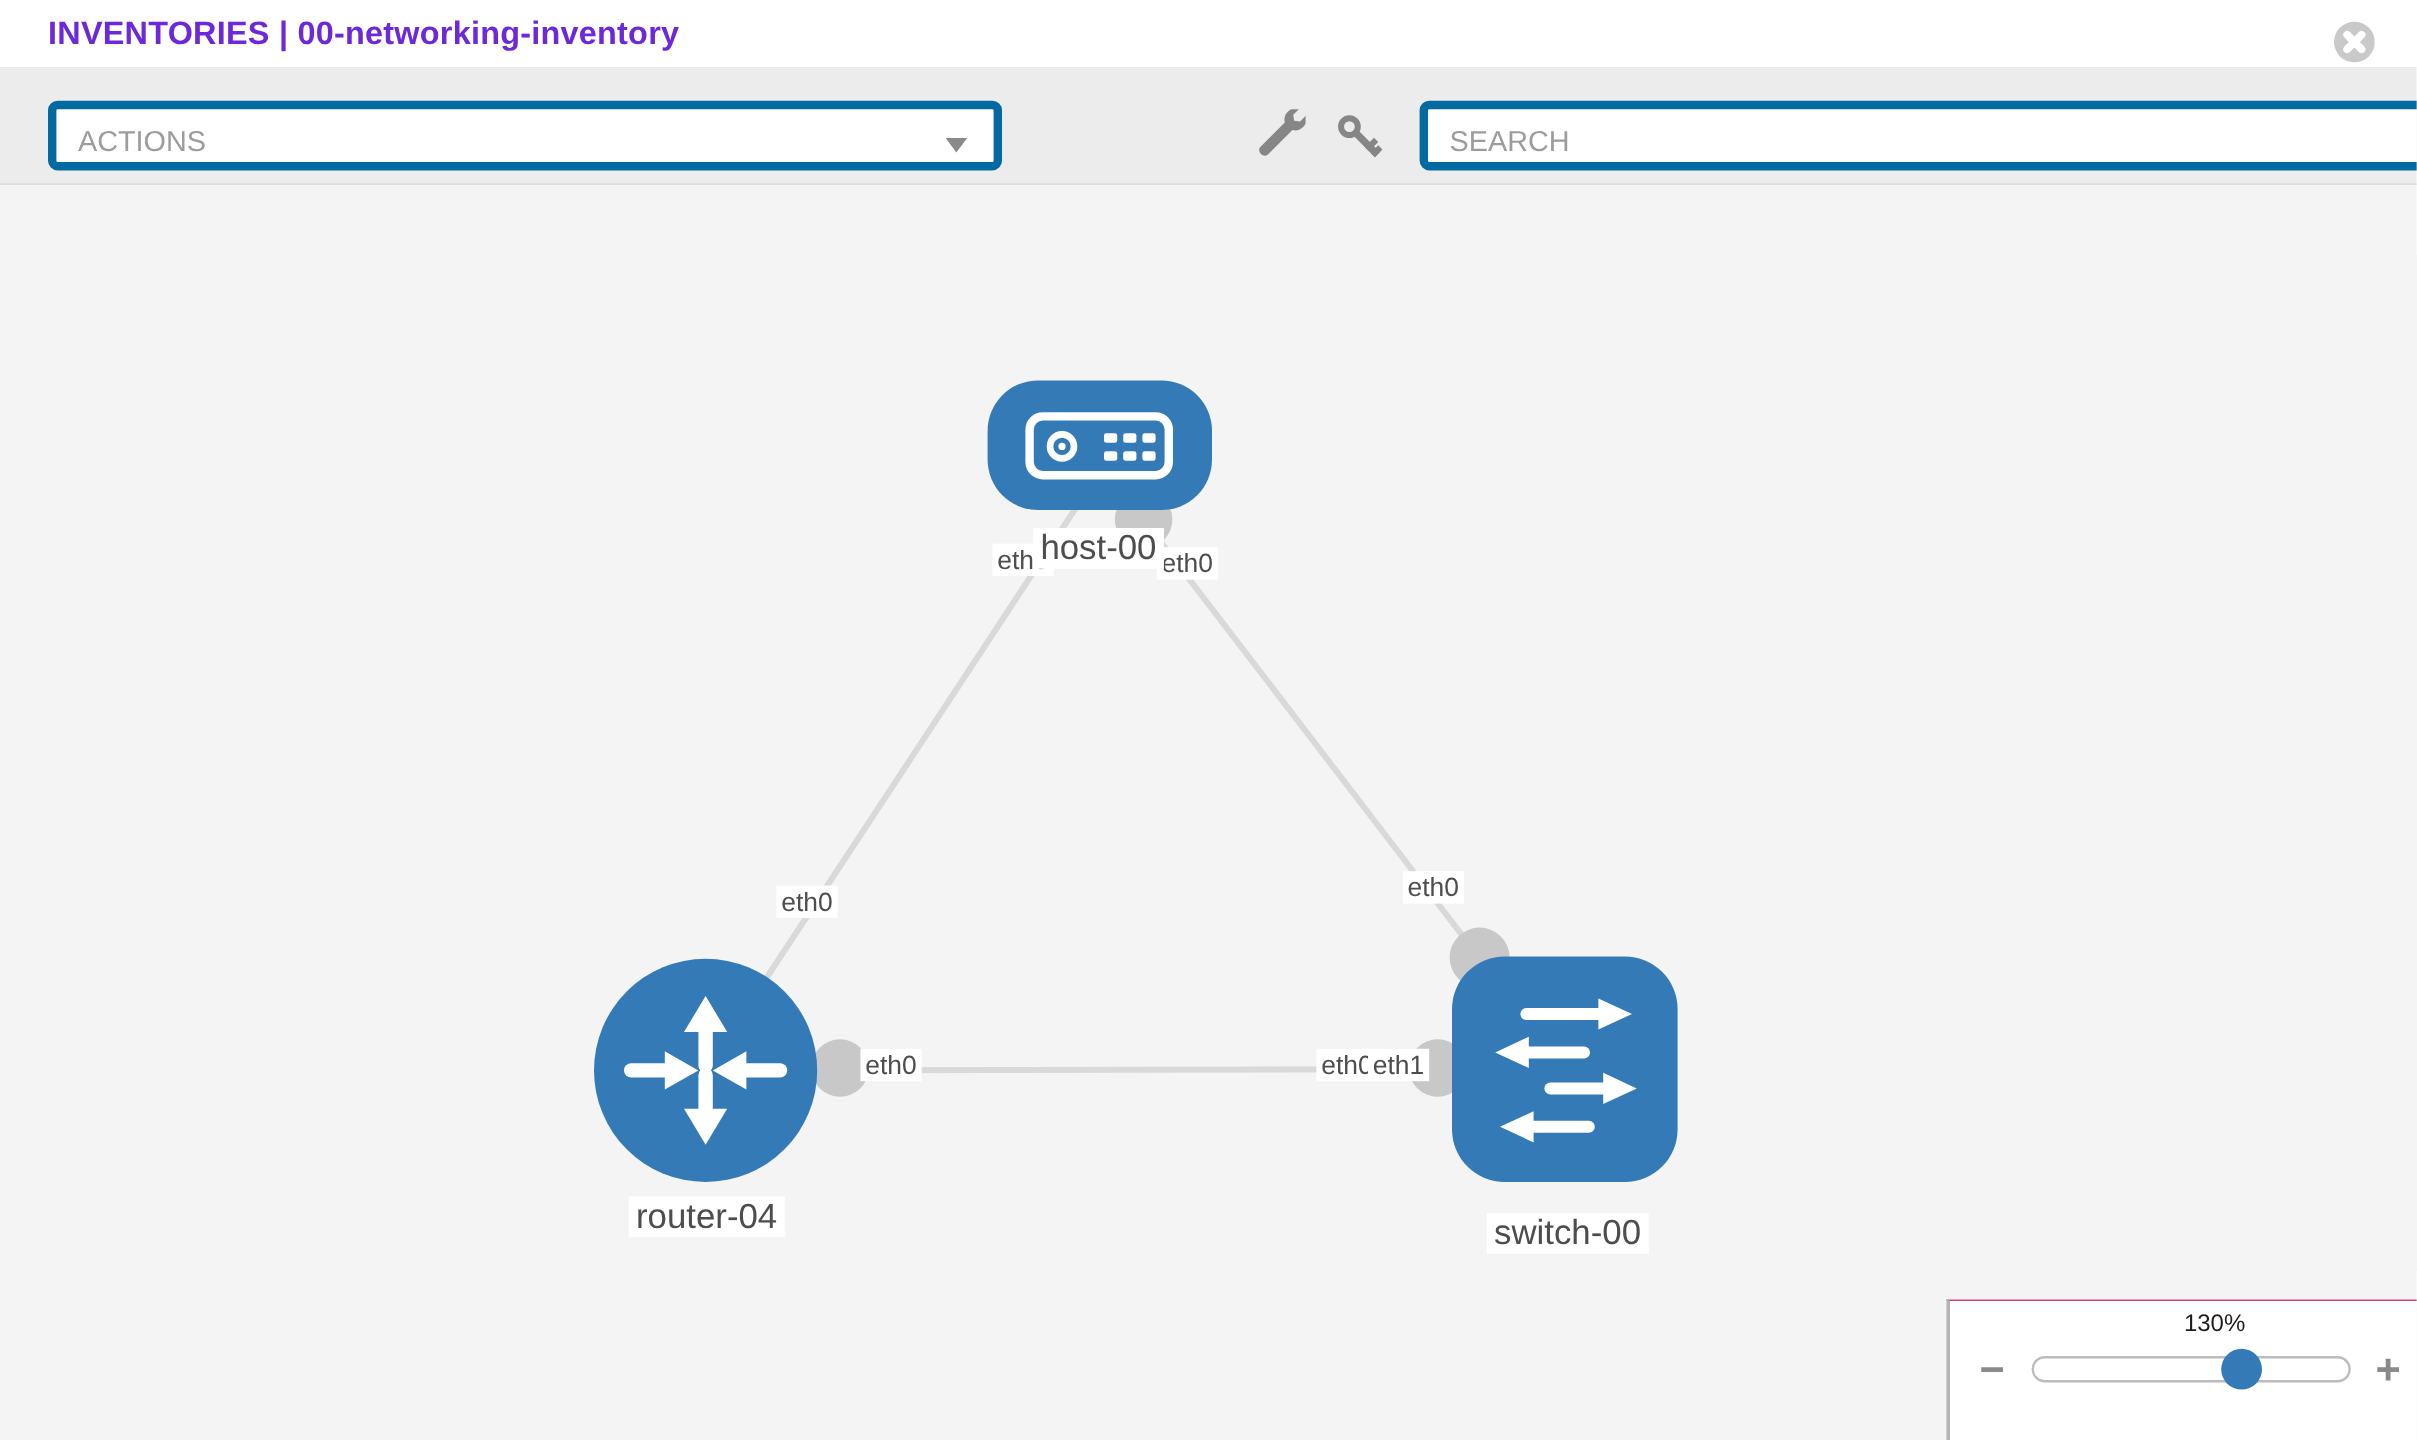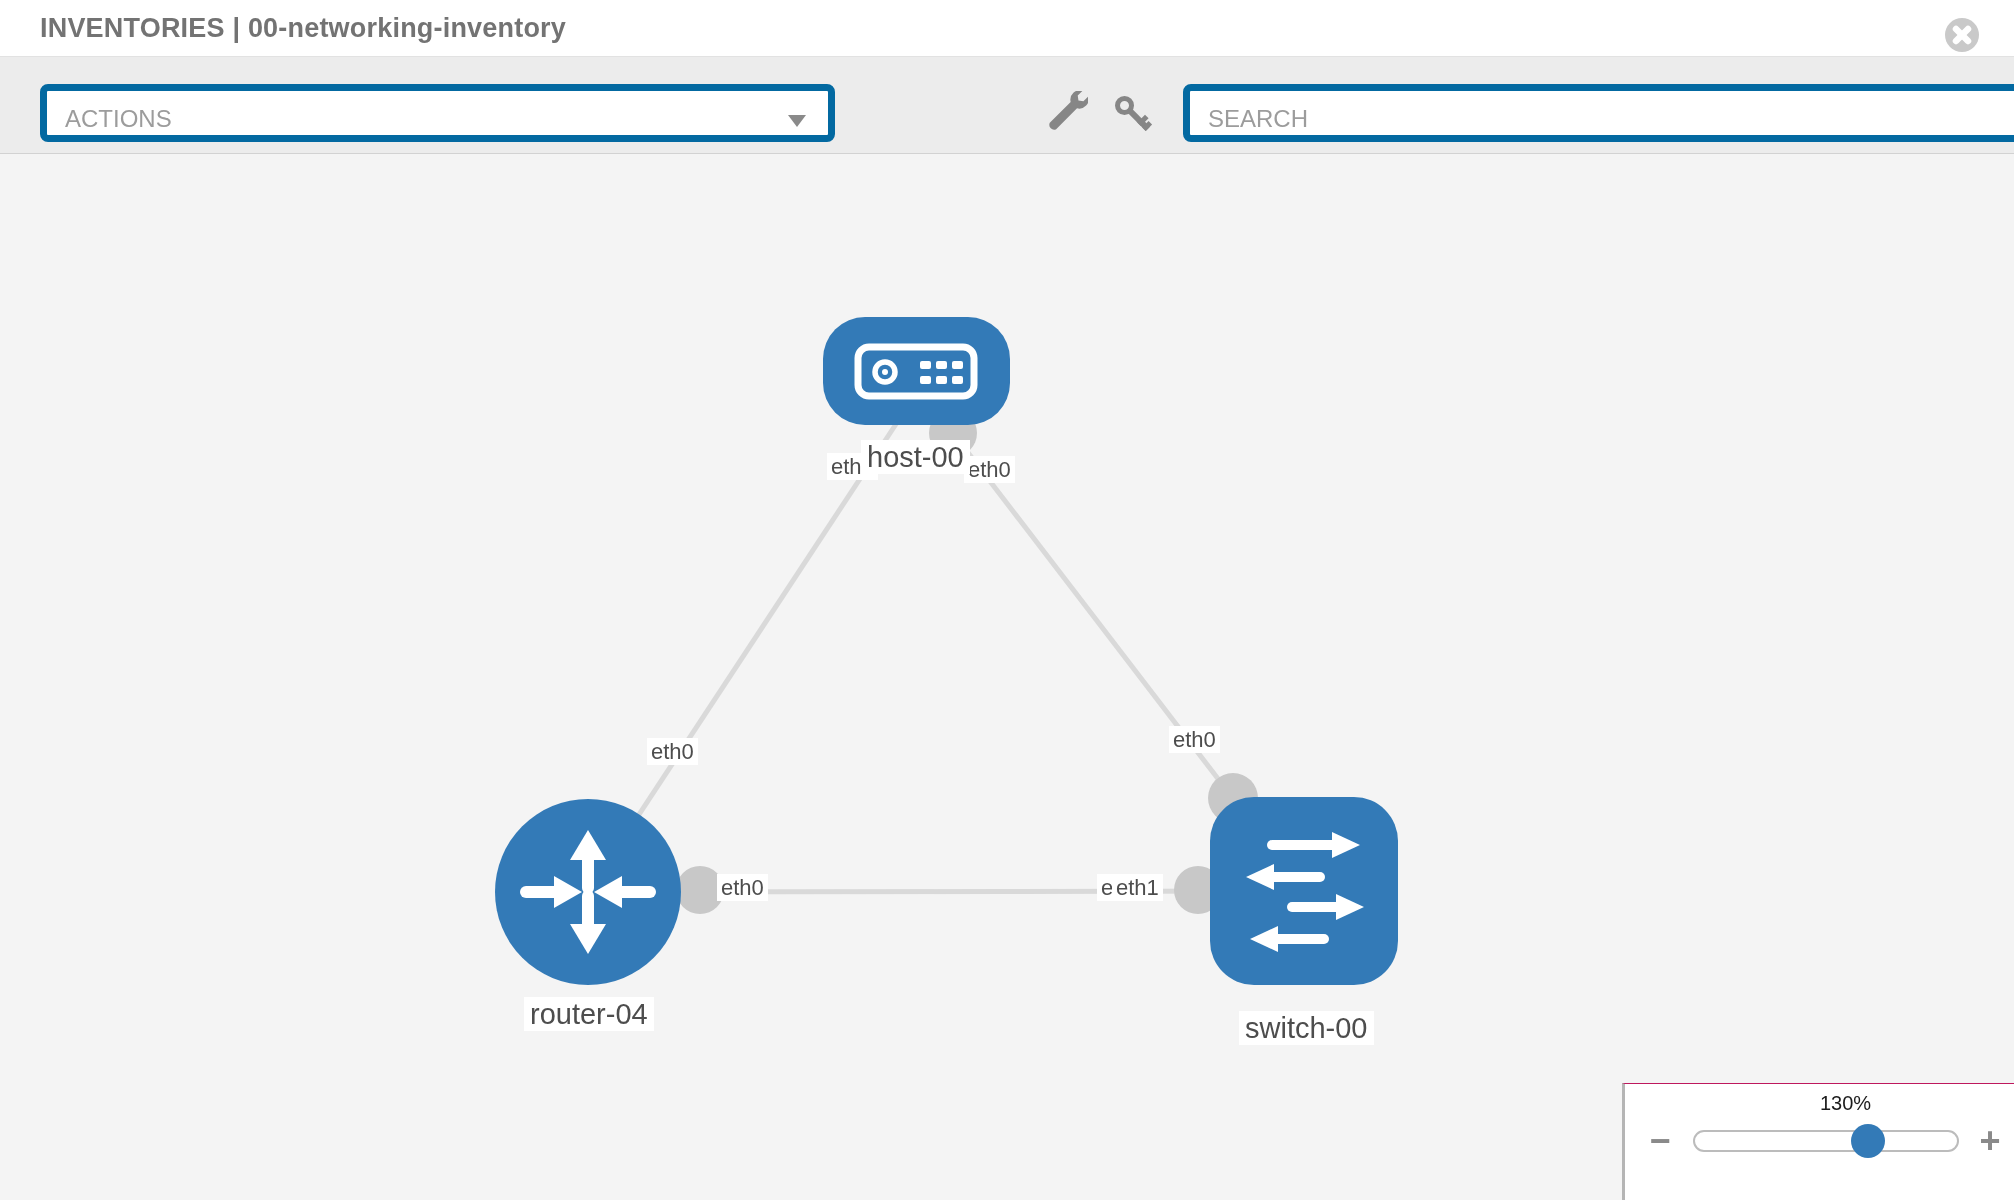--- a/index.html
+++ b/index.html
@@ -2,21 +2,21 @@
 <html><head>
 <meta charset="utf-8">
 <style>
   * { margin:0; padding:0; box-sizing:border-box; }
   html,body { background:#fff; }
   body { font-family:"Liberation Sans", sans-serif; }
   .app { position:relative; width:2014px; height:1200px; overflow:hidden; background:#fff; }
 
   
   .hdr { position:absolute; left:0; top:0; width:2014px; height:57px; background:#fff; border-bottom:1px solid #e2e2e2; }
-  .hdr h1 { position:absolute; left:40px; top:0; line-height:57px; font-size:27px; font-weight:700; color:#737373; letter-spacing:.2px; }
+  .hdr h1 { position:absolute; left:40px; top:0; line-height:57px; font-size:27px; font-weight:700; color:#6d28d9; letter-spacing:.2px; }
   .close-btn { position:absolute; left:1945px; top:18px; width:34px; height:34px; border:none; background:transparent; cursor:pointer; }
 
   
   .tbar { position:absolute; left:0; top:57px; width:2014px; height:97px; background:#ececec; border-bottom:1px solid #d2d2d2; }
   .select { position:absolute; top:27px; height:58px; background:#fff; border:7px solid #0369a1; border-radius:8px; cursor:pointer; }
   .select .sel-label { position:absolute; left:18px; top:0; line-height:56px; font-size:24px; color:#9c9c9c; }
   .caret { position:absolute; right:22px; top:24px; width:0; height:0; border-left:9px solid transparent; border-right:9px solid transparent; border-top:12px solid #8a8a8a; }
   .sel-actions { left:40px; width:795px; }
   .sel-search  { left:1183px; width:956px; }
   .iconbtn { position:absolute; top:33px; width:48px; height:48px; border:none; background:transparent; cursor:pointer; }
@@ -150,21 +150,21 @@
         </g>
       </g>
     </svg>
 
     <div class="ilabel" style="left:827px;  top:299px;">eth0</div>
     <div class="ilabel" style="left:964px;  top:302px;">eth0</div>
     <div class="ilabel" style="left:647px;  top:584px;">eth0</div>
     <div class="ilabel" style="left:1169px; top:572px;">eth0</div>
     <div class="ilabel" style="left:717px;  top:720px;">eth0</div>
     <div class="ilabel" style="left:1097px; top:720px;">eth0</div>
-    <div class="ilabel" style="left:1112px; top:720px;">eth1</div>
+    <div class="ilabel" style="left:1140px; top:720px;">eth1</div>
 
     <div class="nlabel" style="left:861px;  top:286px;">host-00</div>
     <div class="nlabel" style="left:524px;  top:843px;">router-04</div>
     <div class="nlabel" style="left:1239px; top:845px;margin-top:12px;">switch-00</div>
   </div>
 
   <div class="zoom-panel">
     <div class="zoom-level">130%</div>
     <button class="zoom-btn zoom-out">−</button>
     <div class="zoom-track">

